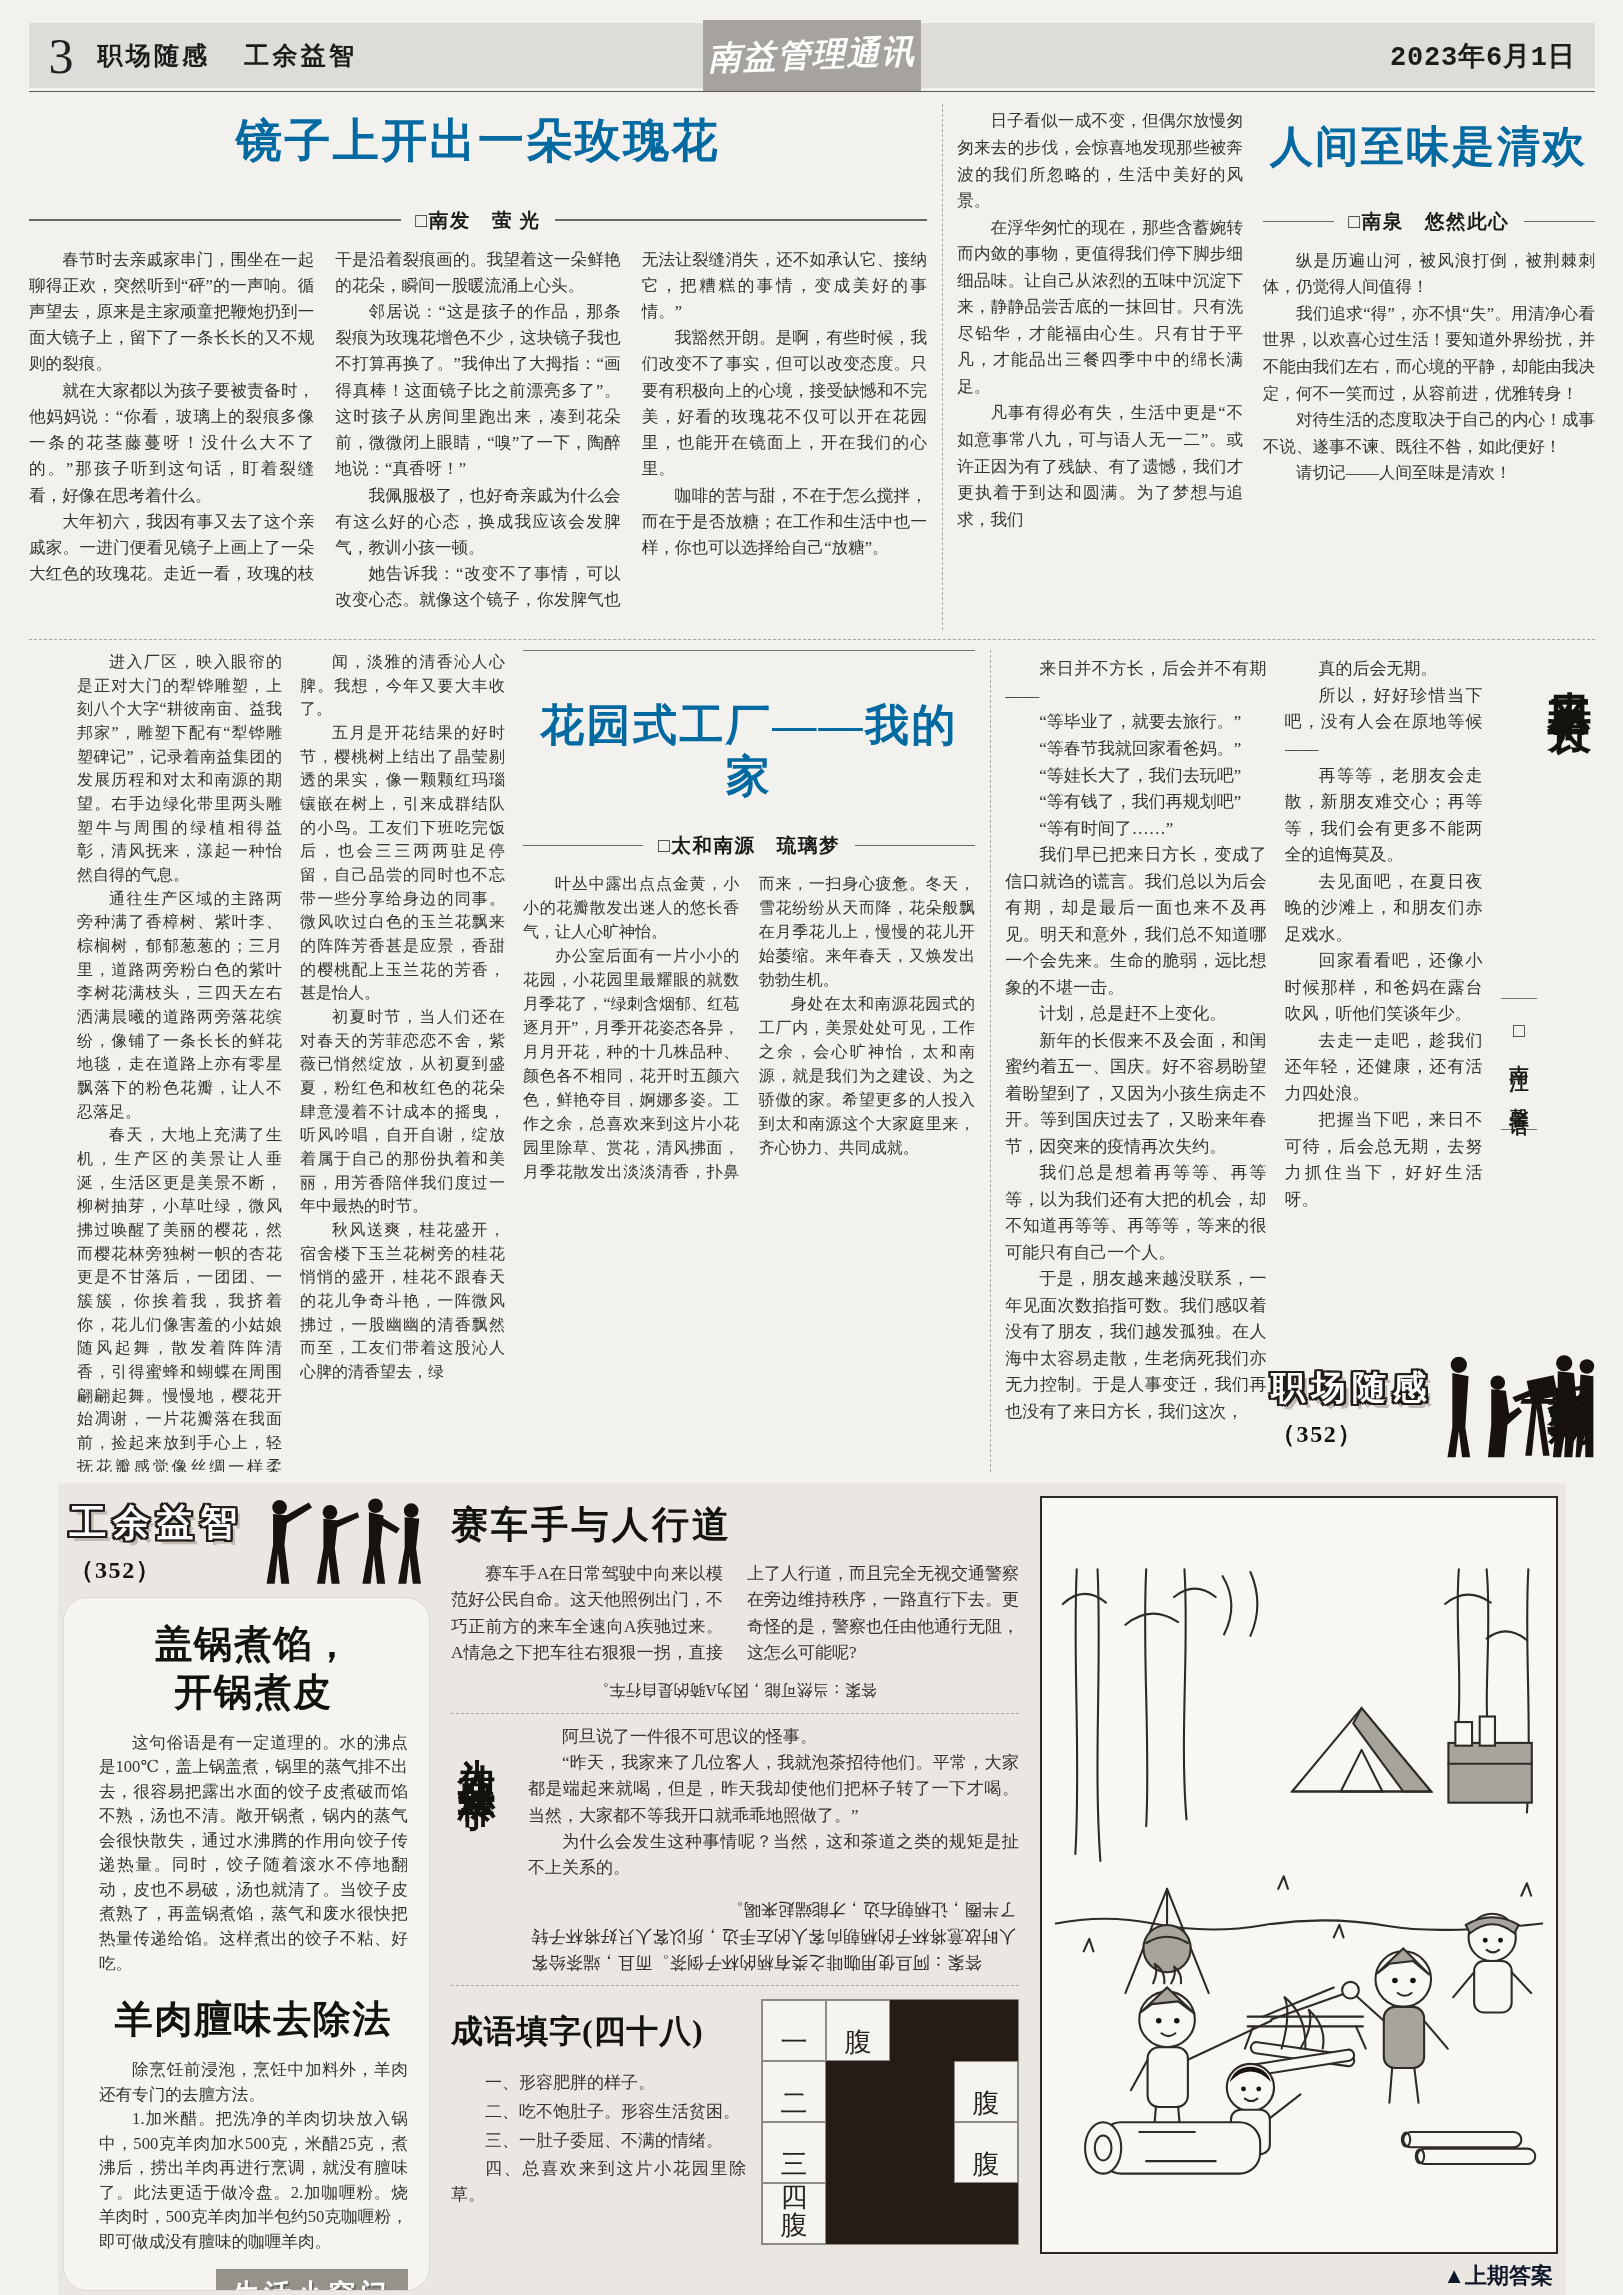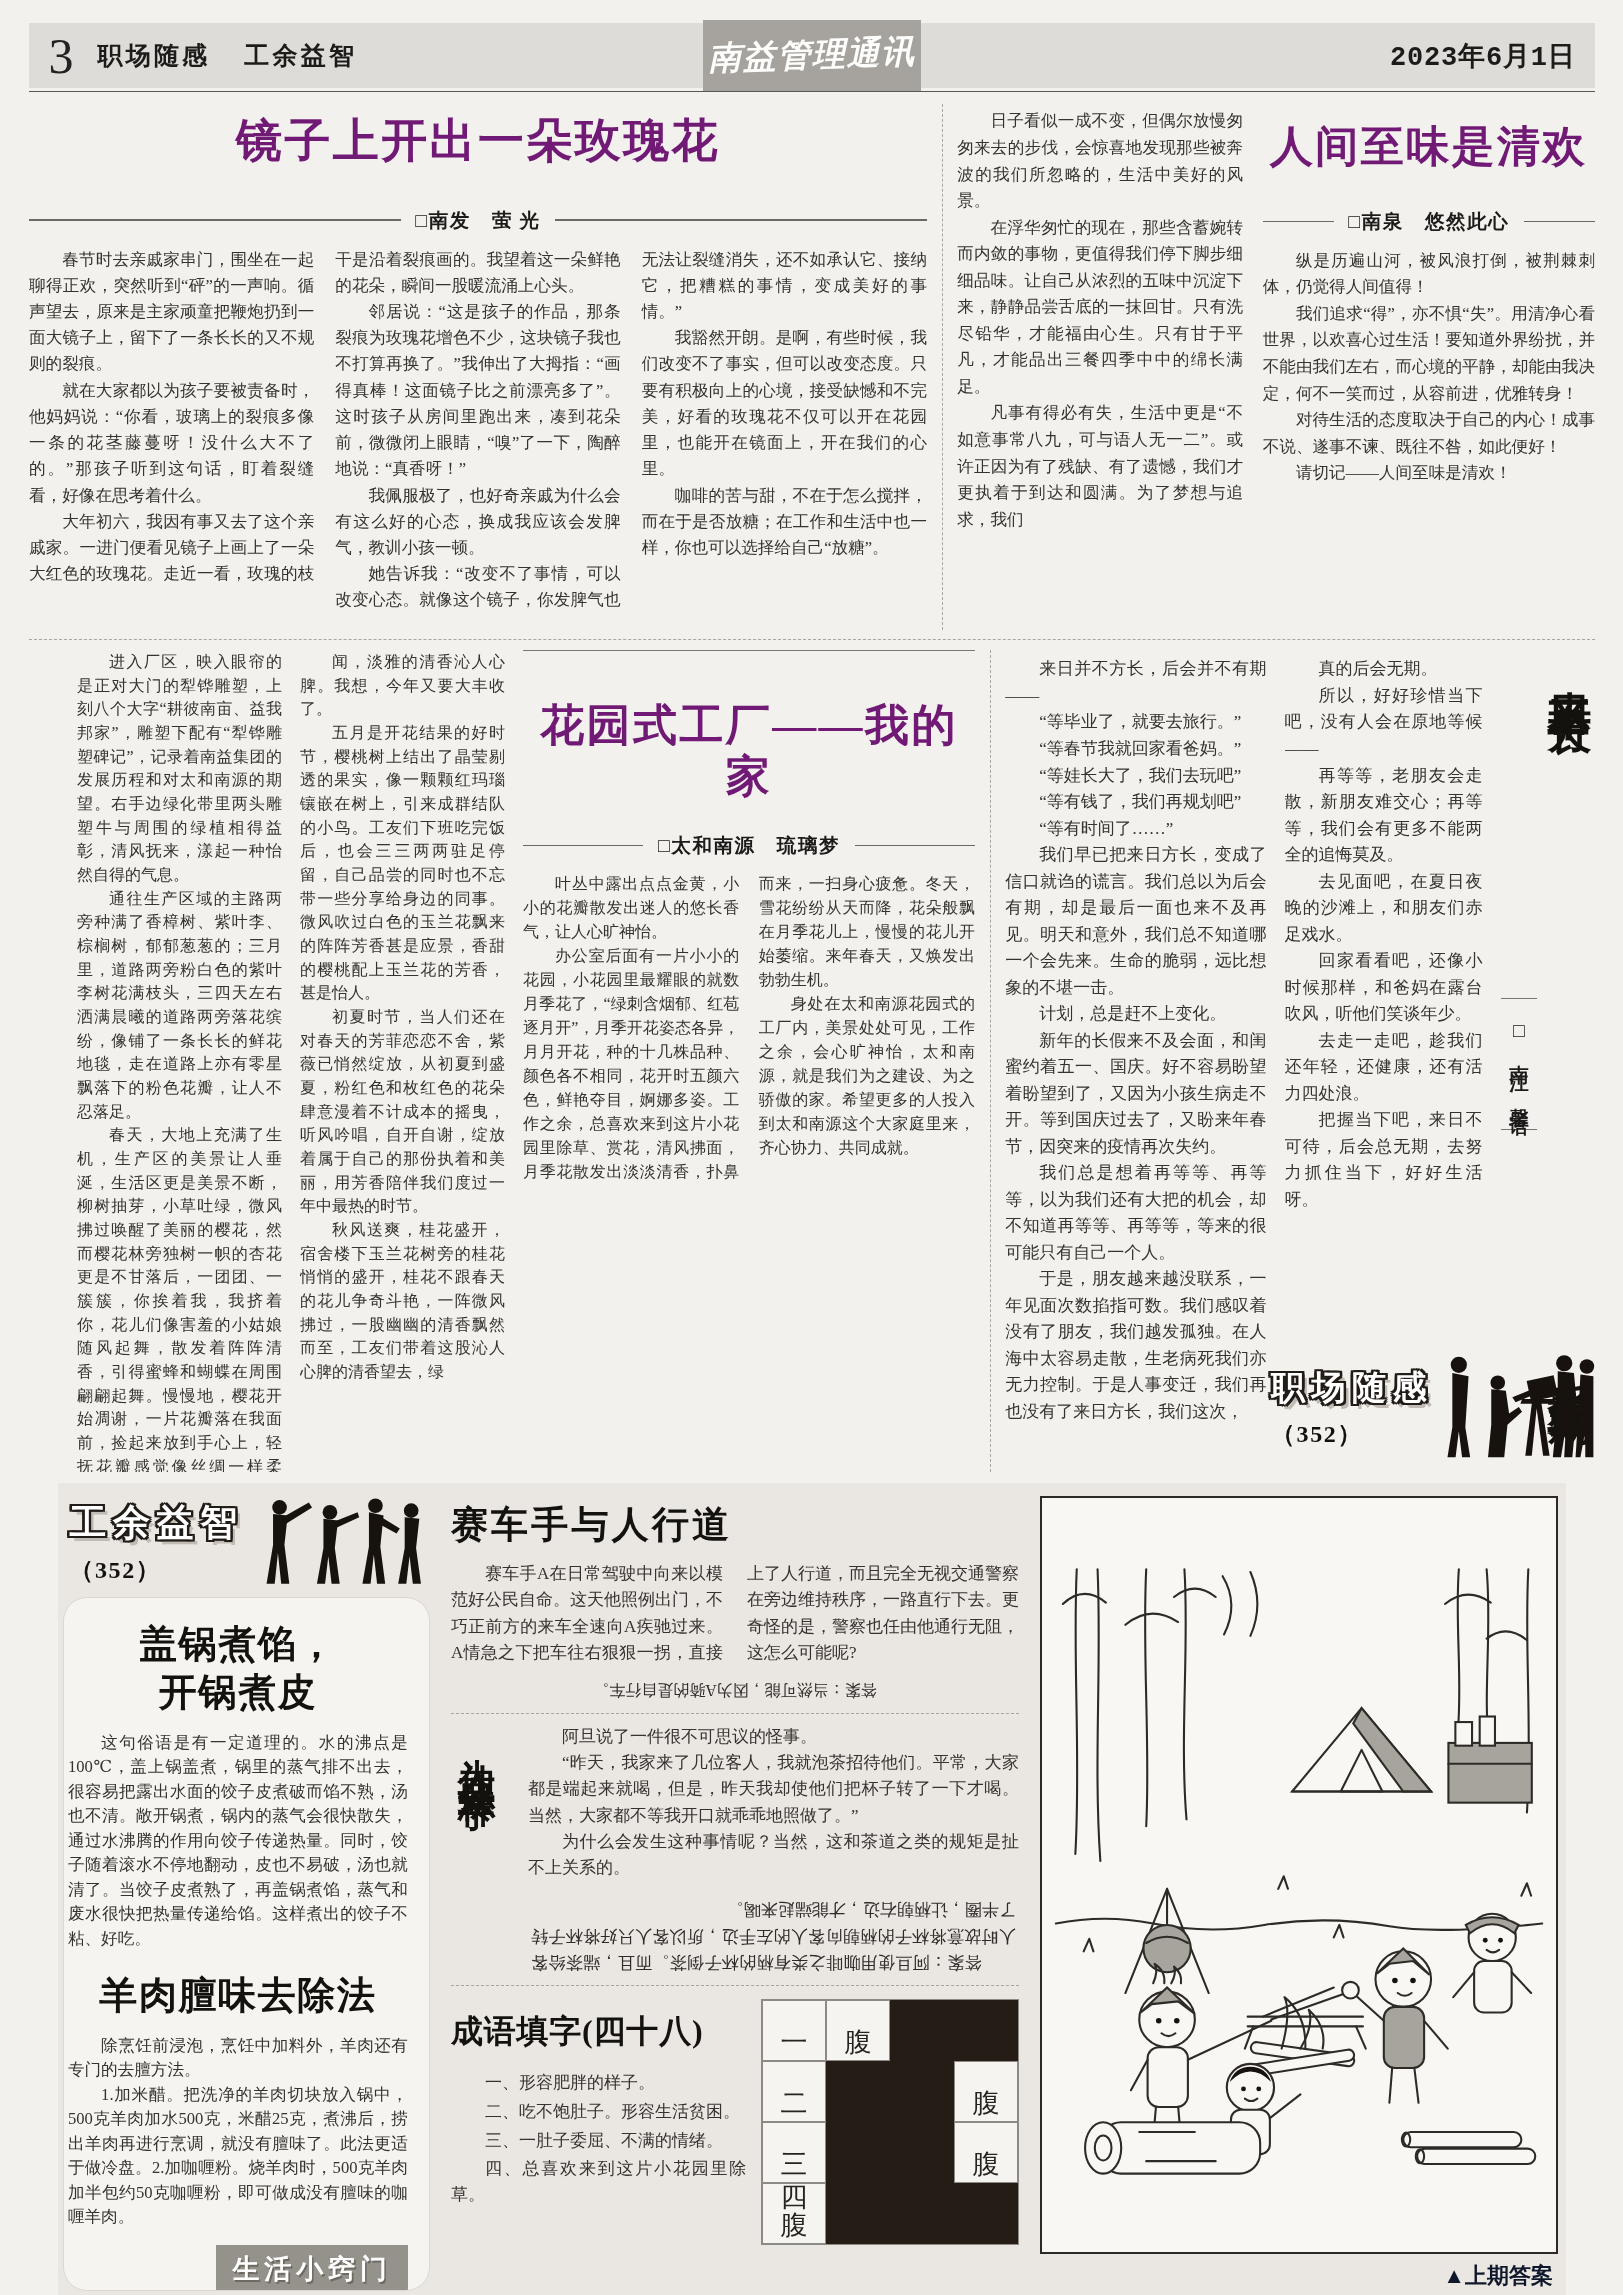--- a/index.html
+++ b/index.html
@@ -25,21 +25,21 @@
     transform:rotate(-2deg);white-space:nowrap;
   }
   .issue-date{margin-left:auto;font-size:27px;font-weight:700;color:#1d1b19;
     font-family:Liberation Mono, monospace;letter-spacing:0.8px;}
   
   .content{margin:3.2px 29px 0 29px;}
   p{margin:0;text-indent:2em;text-align:justify;}
   .hair-top{border-top:1.6px solid #5a5653;}
   .vdash{border-left:1.6px dashed #a9a5a0;margin:0 14.6px;}
   .hdash{border-top:1.6px dashed #a9a5a0;margin:9.7px 0;}
-  .art-title{font-weight:700;color:#701a75;text-align:center;letter-spacing:2.4px;line-height:1.15;}
+  .art-title{font-weight:700;color:#0369a1;text-align:center;letter-spacing:2.4px;line-height:1.15;}
   .byline{display:flex;align-items:center;gap:14.6px;margin:8px 0 13px 0;}
   .byline .rule{flex:1;height:1.6px;background:#6b6763;}
   .byline .who{font-size:19.5px;font-weight:700;color:#1d1b19;white-space:nowrap;letter-spacing:1.6px;}
   
   .row1{display:flex;height:526px;padding-top:11.4px;}
   .row1-left{width:898px;display:flex;flex-direction:column;overflow:hidden;}
   .row1-left .art-title{font-size:46px;margin-top:11.4px;}
   .body3{column-count:3;column-gap:21px;font-size:16.6px;line-height:1.58;flex:1;overflow:hidden;}
   .row1-right{flex:1;display:flex;gap:19.5px;overflow:hidden;}
   .qh-col1{width:286px;font-size:16.6px;line-height:1.6;overflow:hidden;padding-top:4.9px;}
@@ -79,21 +79,21 @@
   .bottom{
     margin:11.4px 29px 0 29px;height:817px;background:#eae7e2;
     display:flex;gap:21px;padding:13px 8px 9.7px 4.9px;box-sizing:border-box;overflow:hidden;
   }
   .b-left{width:367px;display:flex;flex-direction:column;overflow:hidden;}
   .badge-row{display:flex;align-items:center;height:91px;padding-left:6.5px;}
   .badge-row .stamp{font-size:37px;}
   .badge-col{display:flex;flex-direction:column;align-items:flex-start;gap:1.6px;}
   .card{
     margin-top:9.7px;flex:1;background:#f6f4f1;border:1.6px solid #dbd7d1;border-radius:24px;
-    padding:23px 21px 16px 4px;overflow:hidden;display:flex;flex-direction:column;
+    padding:23px 21px 16px 35px;overflow:hidden;display:flex;flex-direction:column;
   }
   .card h2{margin:0 0 14.6px 0;font-size:38px;font-weight:700;text-align:center;line-height:1.25;color:#14120f;letter-spacing:1.6px;}
   .card h2.second{margin-top:20px;}
   .card p{font-size:16.6px;line-height:1.48;}
   .tag{
     align-self:flex-end;margin-top:14.6px;background:#95918b;color:#fff;
     font-family:"Liberation Sans",sans-serif;font-weight:900;font-size:27px;letter-spacing:4.9px;
     padding:6.5px 16px;text-shadow:1.6px 1.6px 0 #6d6963;
   }
   .b-mid{width:568px;display:flex;flex-direction:column;overflow:hidden;}

